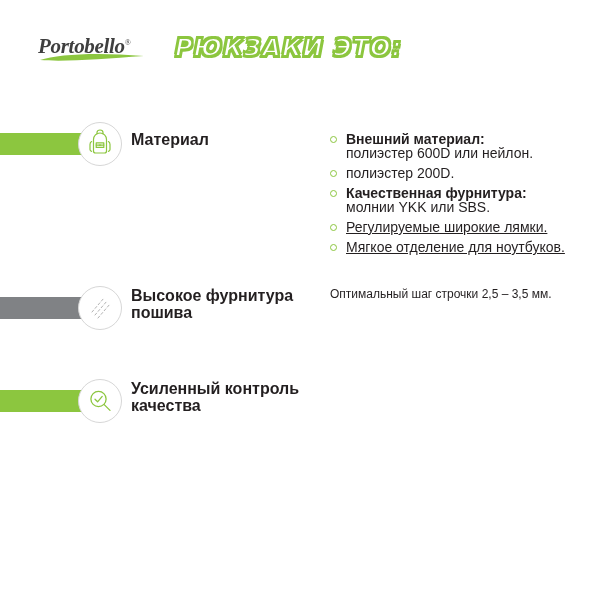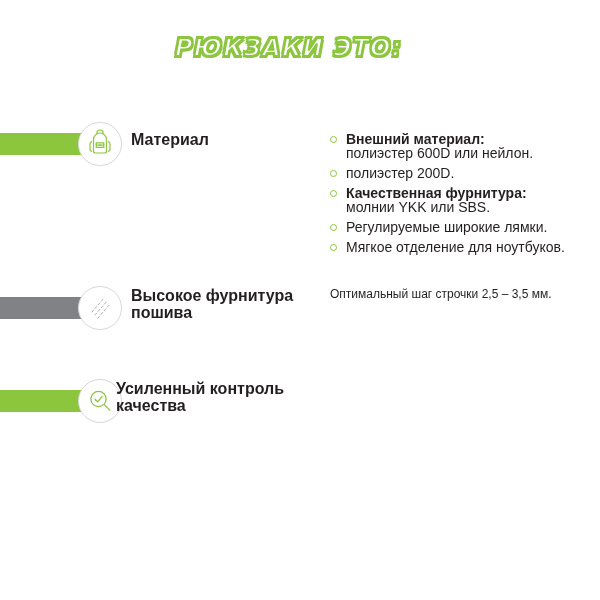--- a/index.html
+++ b/index.html
@@ -141,37 +141,44 @@
   .bullet .b-title {
     font-weight: bold;
     display: block;
   }
   .bullet .b-sub {
     display: block;
     font-weight: normal;
   }
   .bullet.single {
     font-weight: normal;
+    text-decoration: underline;
   }
 
   .side-note {
     position: absolute;
     left: 330px;
     top: 287px;
     font-size: 12px;
     line-height: 15px;
     color: #231f20;
     white-space: nowrap;
   }
 </style>
 </head>
 <body>
 
 <div class="header">
 
+  <div class="logo">
+    <span class="logo-word"><span>Portobello</span><span class="logo-reg">®</span></span>
+    <svg class="logo-swoosh" viewBox="0 0 108 9">
+      <path d="M2 7 C20 1, 60 -1, 106 3 C64 6, 26 9, 2 7 Z" fill="#8cc63f"></path>
+    </svg>
+  </div>
 
   <div class="title">РЮКЗАКИ ЭТО:</div>
 </div>
 
 <div class="row" style="top:133px;">
   <div class="bar green" style="width:118px;"></div>
   <div class="circle" style="left:78px;">
     <svg width="42" height="42" viewBox="0 0 42 42">
       <g fill="none" stroke="#8cc63f" stroke-width="1.2" stroke-linejoin="round" stroke-linecap="round">
         <path d="M14.5 16.5 c0-3.6 2.9-6.5 6.5-6.5 s6.5 2.9 6.5 6.5 v11.5 c0 1.1-0.9 2-2 2 h-9 c-1.1 0-2-0.9-2-2 z"></path>
@@ -206,21 +213,21 @@
   <div class="bar green" style="width:118px;"></div>
   <div class="circle" style="left:78px;">
     <svg width="42" height="42" viewBox="0 0 42 42">
       <g fill="none" stroke="#8cc63f" stroke-width="1.3" stroke-linecap="round" stroke-linejoin="round">
         <circle cx="19.5" cy="19" r="7.6"></circle>
         <path d="M25.2 24.6 L31 30.4"></path>
         <path d="M16 19.2 l2.6 2.6 l4.6-5.4"></path>
       </g>
     </svg>
   </div>
-  <div class="row-label" style="left:116px; top:-10px;">Усиленный контроль
+  <div class="row-label" style="left:131px; top:-10px;">Усиленный контроль
 качества</div>
 </div>
 
 <div class="bullets">
 
   <div class="bullet">
     <span class="dot"></span>
     <span class="b-title">Внешний материал:</span>
     <span class="b-sub">полиэстер 600D или нейлон.</span>
   </div>

